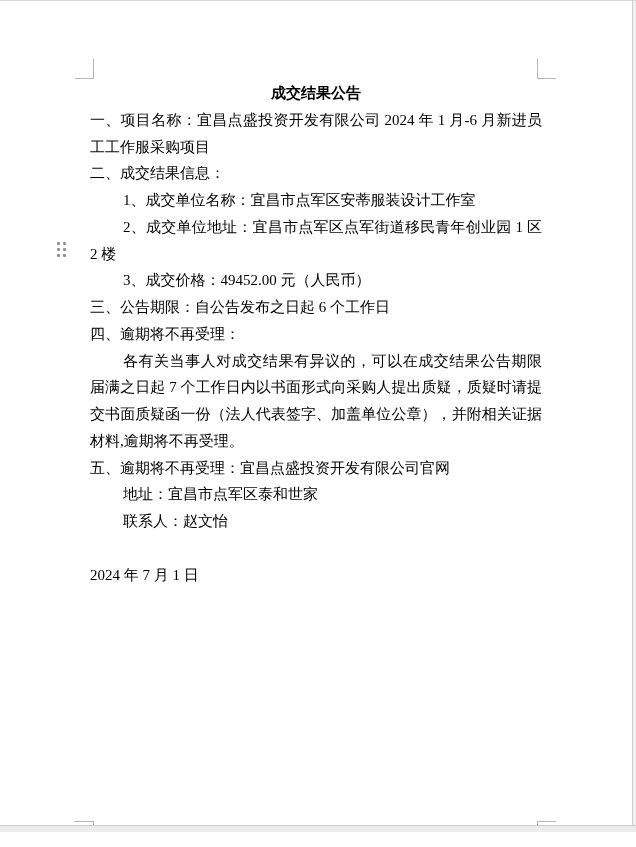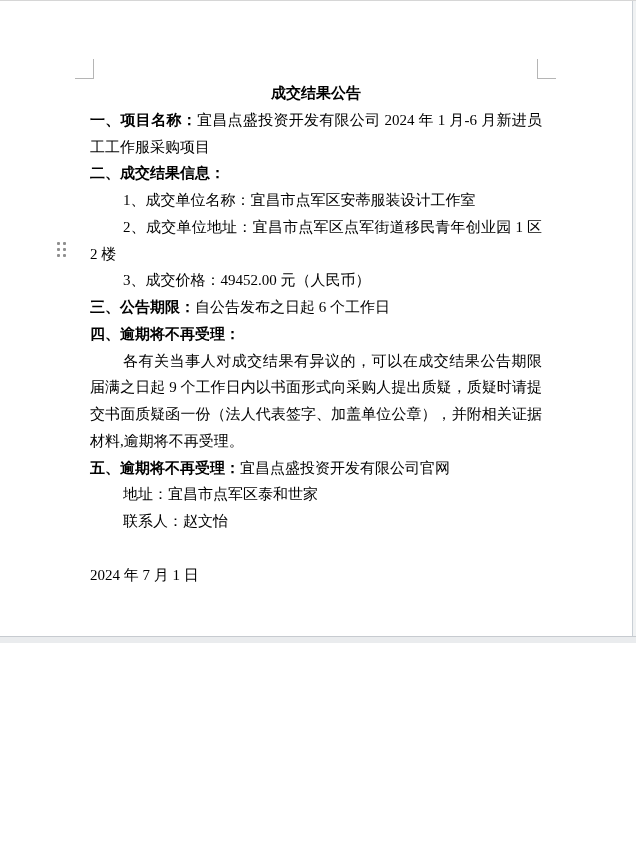--- a/index.html
+++ b/index.html
@@ -3,21 +3,21 @@
 <meta charset="utf-8">
 <style>
   html, body {
     margin: 0;
     padding: 0;
     background: #ffffff;
   }
   .canvas {
     position: relative;
     width: 636px;
-    height: 643px;
+    height: 832px;
     background: #ffffff;
     border-top: 1px solid #d6d6d6;
     box-sizing: border-box;
     overflow: hidden;
     font-family: "Liberation Serif", "DejaVu Serif", serif;
     color: #000000;
   }
   
   .edge-right {
     position: absolute;
@@ -70,21 +70,21 @@
     margin: 0;
     padding: 0;
     font-size: 15px;
     line-height: 26.75px;
     text-align: justify;
   }
   .doc-title {
     font-weight: bold;
     text-align: center !important;
   }
-  .bold { font-weight: bold; }
+  .bold { font-weight: normal; }
   .indent { text-indent: 33px; }
   .blank-line { min-height: 26.75px; }
   .doc-date {
     text-align: right;
     padding-right: 2px;
   }
 </style>
 </head>
 <body>
 
@@ -108,21 +108,21 @@
     <h1 class="doc-title">成交结果公告</h1>
 
     <div id="sections">
         <p><span class="bold">一、项目名称：</span><span>宜昌点盛投资开发有限公司 2024 年 1 月-6 月新进员工工作服采购项目</span></p>
         <p><span class="bold">二、成交结果信息：</span></p>
         <p class="indent">1、成交单位名称：宜昌市点军区安蒂服装设计工作室</p>
         <p class="indent">2、成交单位地址：宜昌市点军区点军街道移民青年创业园 1 区 2 楼</p>
         <p class="indent">3、成交价格：49452.00 元（人民币）</p>
         <p><span class="bold">三、公告期限：</span><span>自公告发布之日起 6 个工作日</span></p>
         <p><span class="bold">四、逾期将不再受理：</span></p>
-        <p class="indent">各有关当事人对成交结果有异议的，可以在成交结果公告期限届满之日起 9 个工作日内以书面形式向采购人提出质疑，质疑时请提交书面质疑函一份（法人代表签字、加盖单位公章），并附相关证据材料,逾期将不再受理。</p>
+        <p class="indent">各有关当事人对成交结果有异议的，可以在成交结果公告期限届满之日起 7 个工作日内以书面形式向采购人提出质疑，质疑时请提交书面质疑函一份（法人代表签字、加盖单位公章），并附相关证据材料,逾期将不再受理。</p>
         <p><span class="bold">五、逾期将不再受理：</span><span>宜昌点盛投资开发有限公司官网</span></p>
         <p class="indent">地址：宜昌市点军区泰和世家</p>
         <p class="indent">联系人：赵文怡</p>
       </div>
 
     <p class="blank-line"></p>
 
     <p class="doc-date">2024 年 7 月 1 日</p>
   </div>
 

